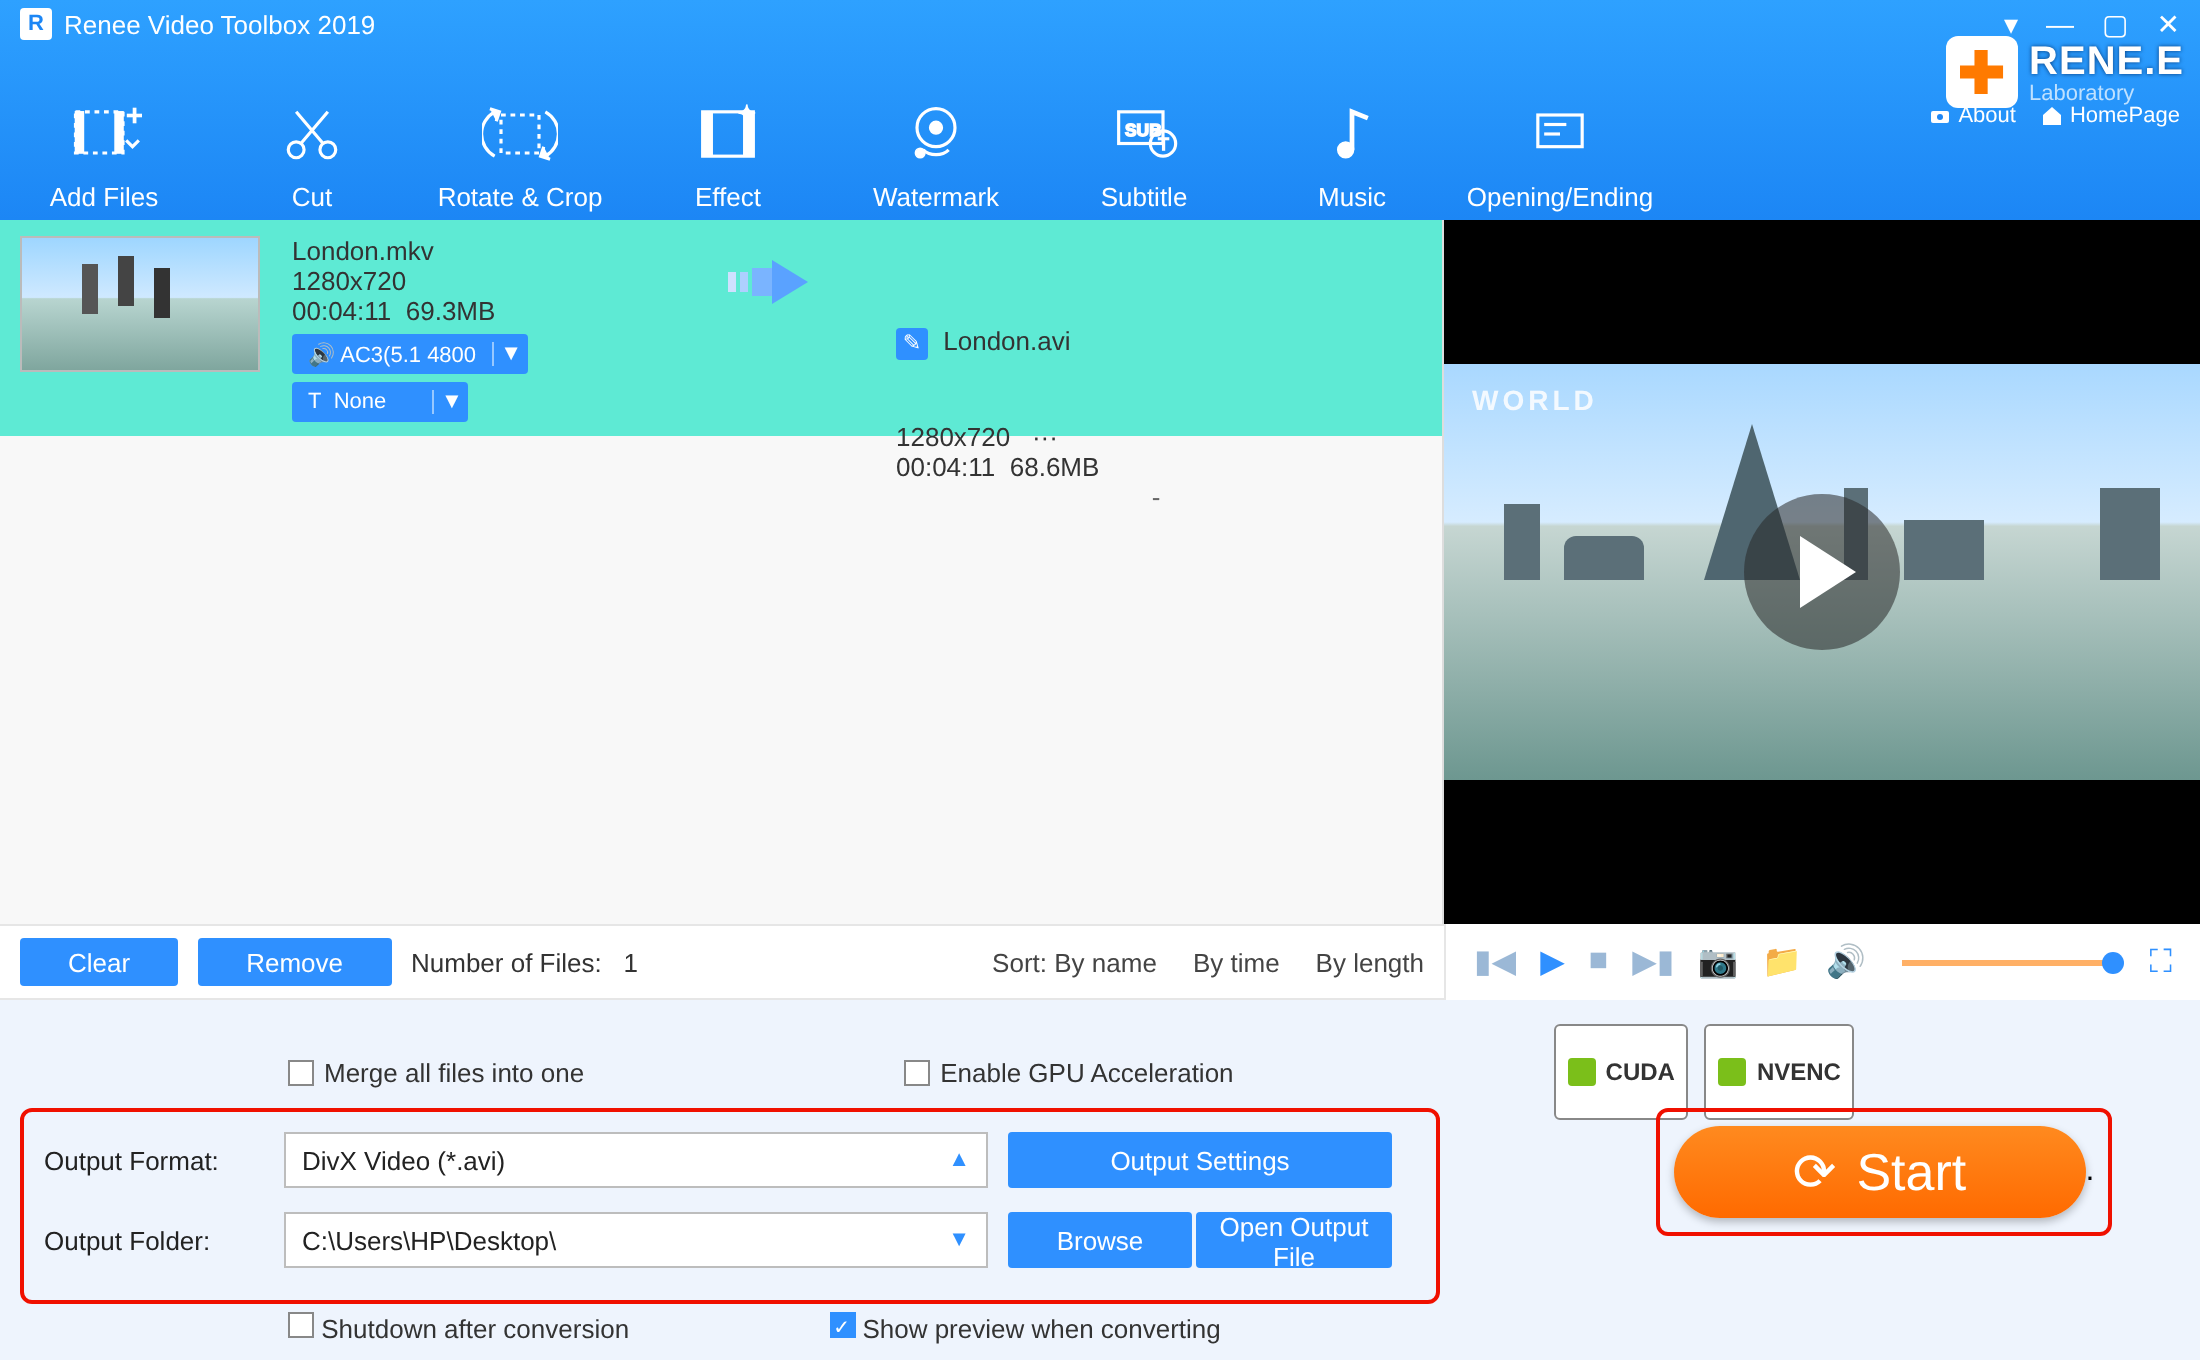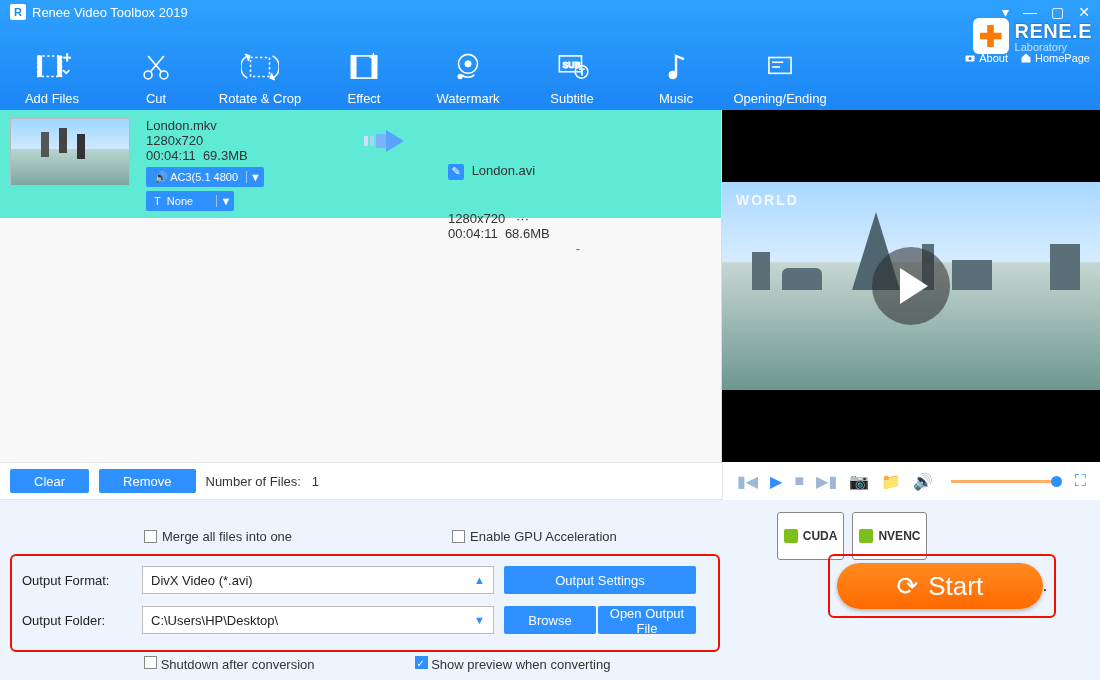--- a/index.html
+++ b/index.html
@@ -299,20 +299,25 @@
 </div>
 
 <div class="controls-row">
   <div class="listactions" style="flex:1">
     <button class="btn-sm">Clear</button>
     <button class="btn-sm">Remove</button>
     <span>
       <span>Number of Files:</span>&nbsp;&nbsp;
       <span>1</span>
     </span>
+    <div class="sortlinks">
+      <span><span>Sort:</span> <span>By name</span></span>
+      <span>By time</span>
+      <span>By length</span>
+    </div>
   </div>
   <div class="player-controls">
     <span class="pc-icon dim">▮◀</span>
     <span class="pc-icon">▶</span>
     <span class="pc-icon dim">■</span>
     <span class="pc-icon dim">▶▮</span>
     <span class="pc-icon dim">📷</span>
     <span class="pc-icon">📁</span>
     <span class="pc-icon">🔊</span>
     <div class="vol-track"></div>

